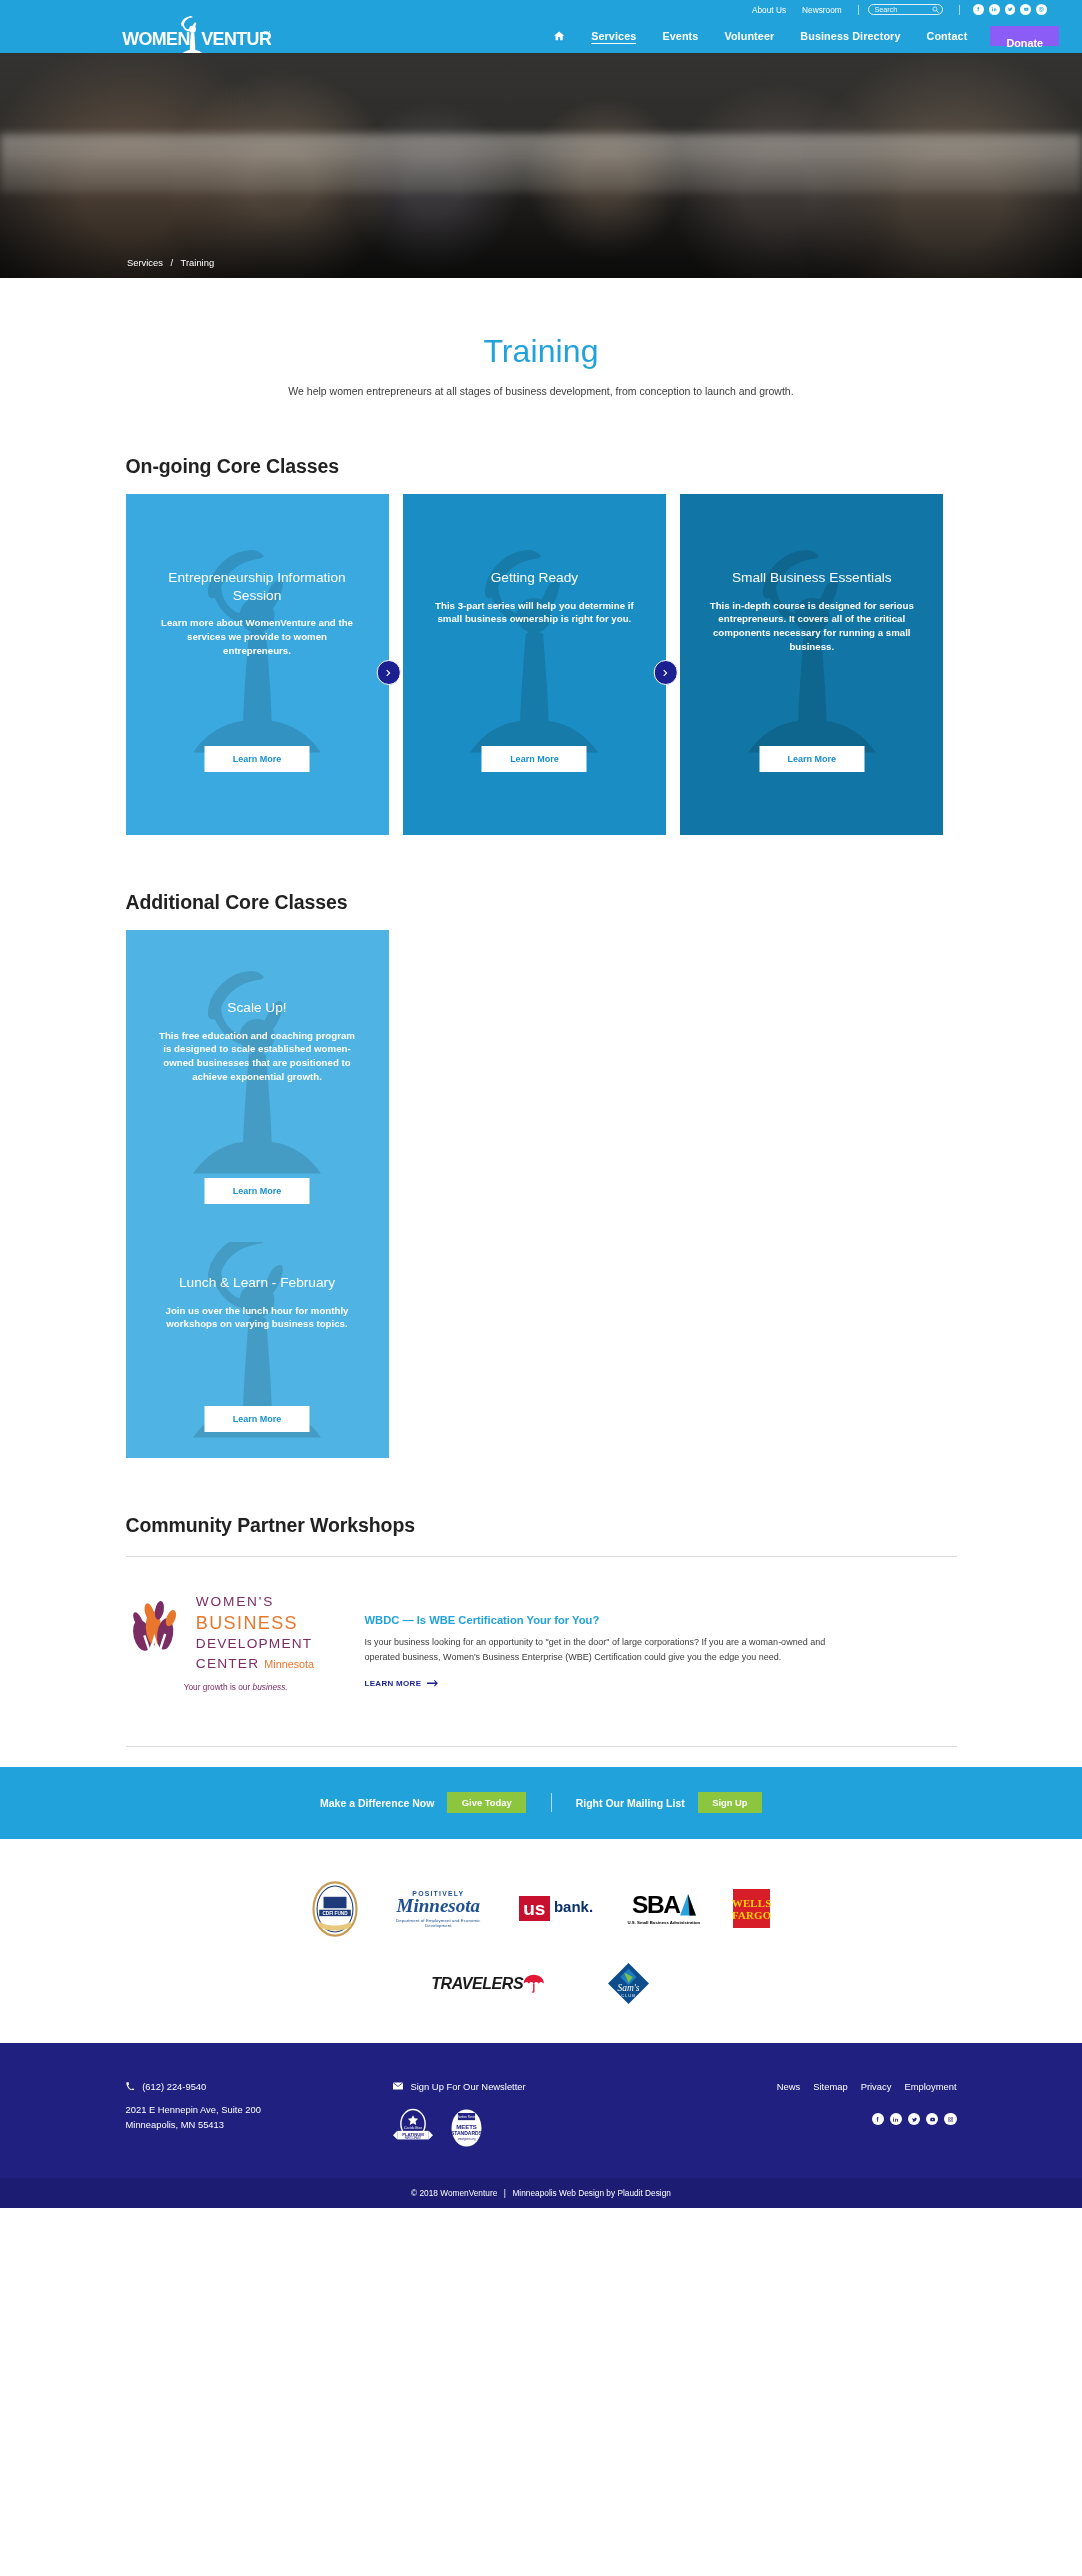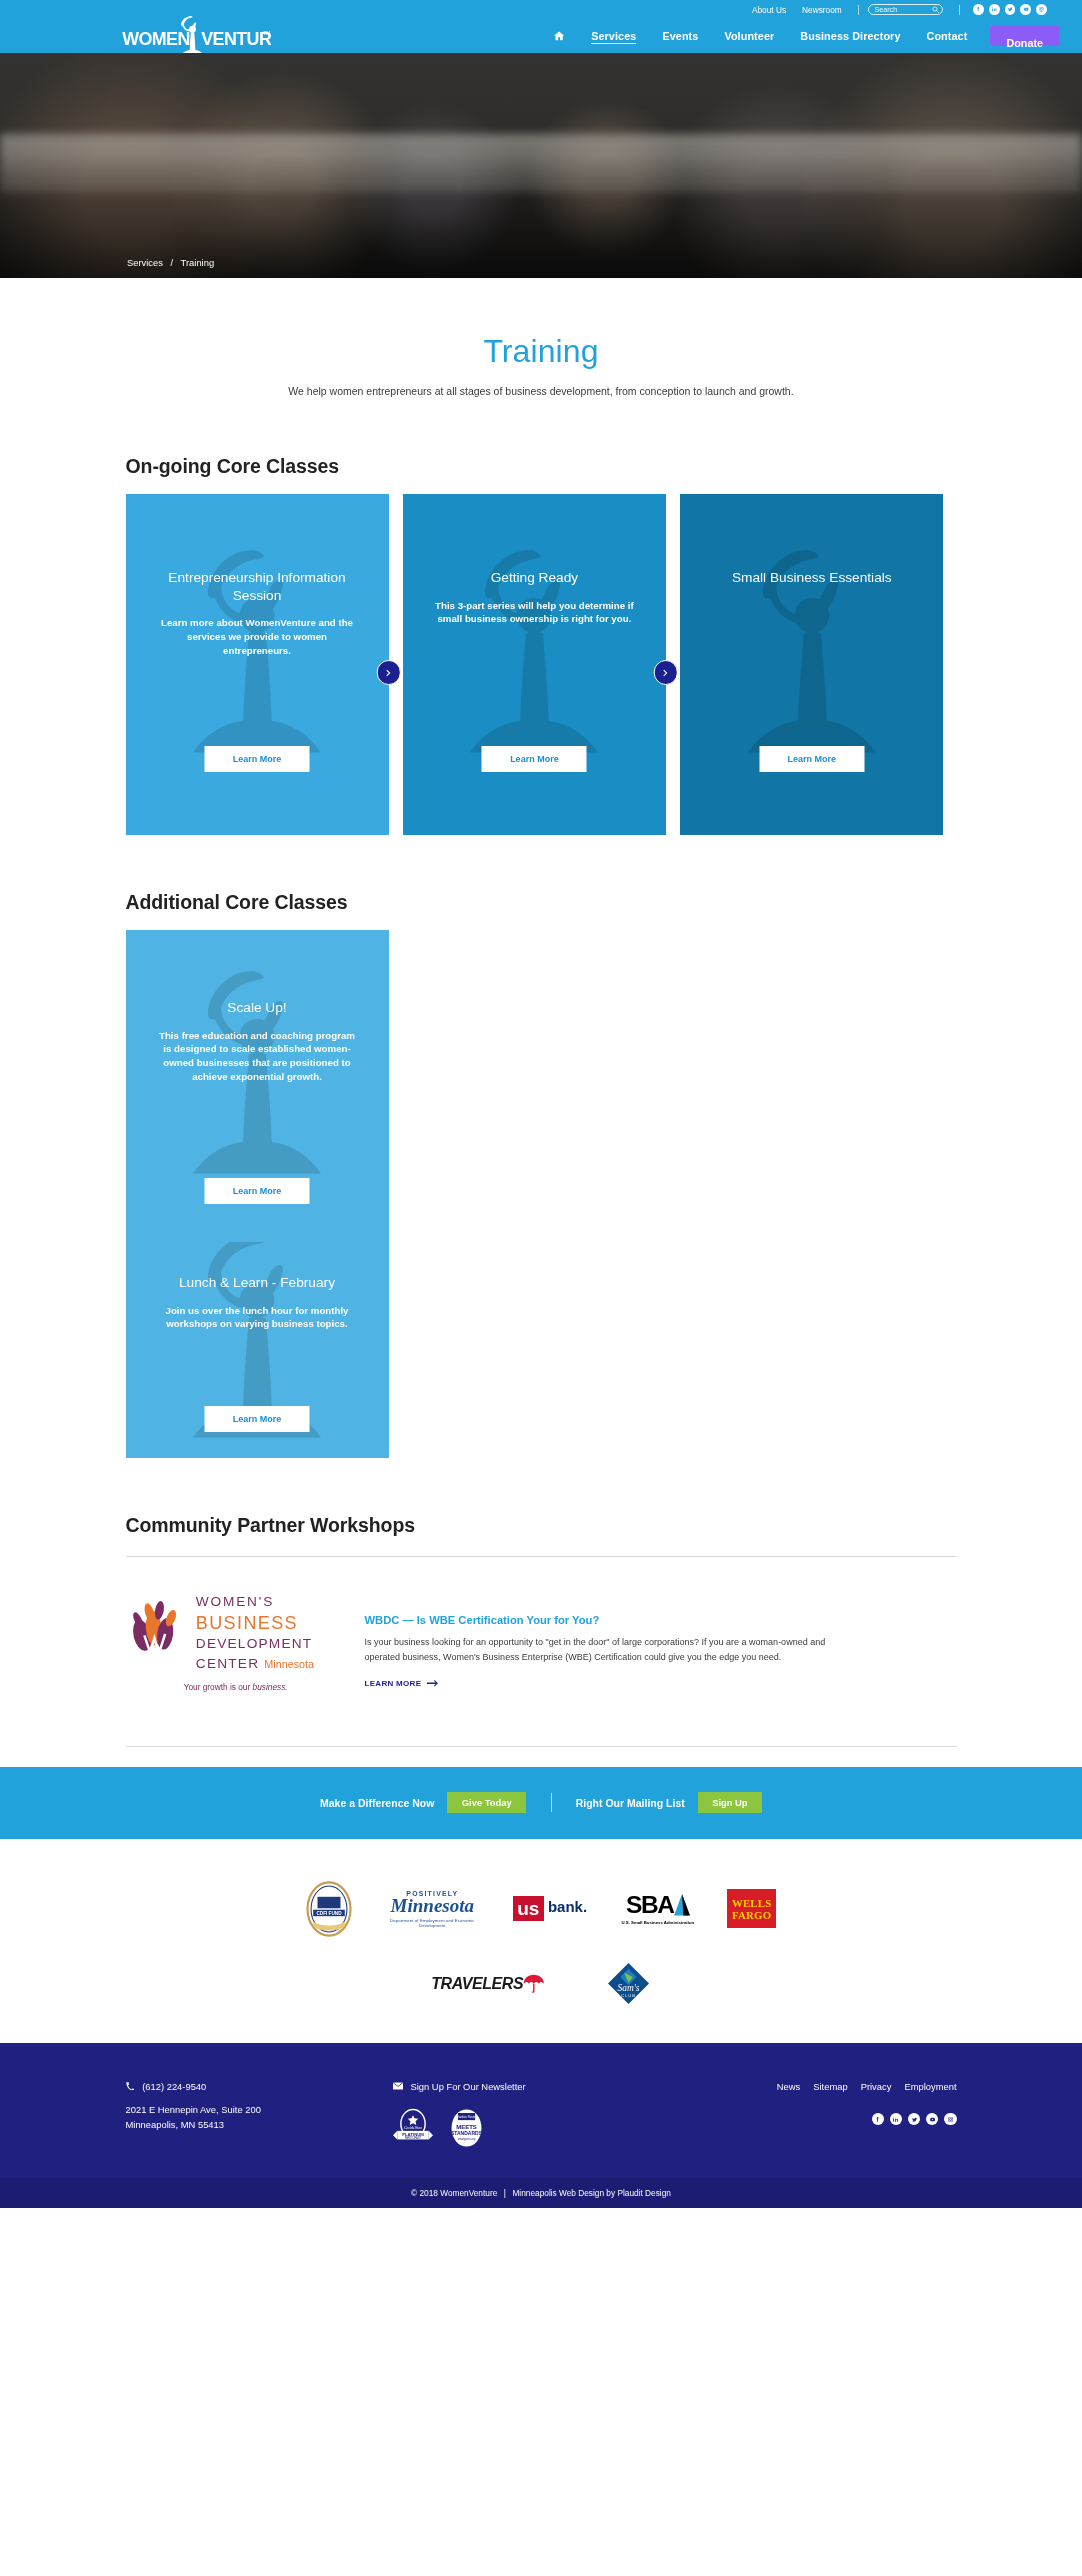--- a/index.html
+++ b/index.html
@@ -300,21 +300,21 @@
   .sponsors {
     background: #fff;
     padding: 42px 0 29px;
     display: flex; flex-direction: column; align-items: center; gap: 24.5px;
   }
   .sponsor-row { display: flex; align-items: center; justify-content: center; gap: 33px; }
 
   .sp { display: flex; align-items: center; justify-content: center; }
   .sp-cdfi { width: 46px; height: 56px; }
   .sp-mn { width: 95px; }
-  .sp-wf { width: 49px; height: 39px; background: #d71e28; display:flex; flex-direction:column;
+  .sp-wf { width: 37px; height: 39px; background: #d71e28; display:flex; flex-direction:column;
            align-items:center; justify-content:center; color:#ffd200; font-family:"Liberation Serif", serif;
            font-weight:700; font-size:10.8px; line-height:1.12; letter-spacing:0.2px;}
   .sp-travelers { display:flex; align-items:flex-end; gap:0; }
   .sp-tv-text { font-size: 16px; font-weight: 700; font-style: italic; color: #1a1a1a; letter-spacing: -0.4px; }
   .sp-sams { width: 45px; height: 45px; }
 
   .mn-pos { font-size: 6.9px; letter-spacing: 1.2px; color: #1d4f91; text-align: center; font-weight:700;}
   .mn-name { font-size: 19px; font-style: italic; font-weight: 700; color: #1d4f91;
              text-align:center; font-family:"Liberation Serif", serif; line-height:1; margin-top:-1.4px;}
   .mn-sub { font-size: 4.3px; color: #1d4f91; text-align: center; margin-top: 2.9px; letter-spacing:0.1px;}
@@ -498,20 +498,21 @@
                 <path d="M118 20c-20 2-38 18-45 38-3 10-3 17 1 19 5 2 9-2 12-11 6-20 24-33 45-36 9-1 9-4 2-8-5-3-10-3-15-2z"></path>
                 <path d="M74 57c0 11 7 28 17 38 14 14 31 17 45 7 11-7 21-21 24-35 3-10 0-14-7-10-4 2-7 7-10 14-7 17-21 28-35 24-10-3-21-17-21-31 0-10-4-14-8-14-3 0-5 3-5 7z"></path>
                 <circle cx="130" cy="98" r="21"></circle>
                 <path d="M120 120c-3 42-7 84-7 126h35c0-42-4-84-7-126-7-4-14-4-21 0z"></path>
                 <path d="M112 225c-24 3-45 17-59 38h154c-14-21-35-35-59-38-11-3-25-3-36 0z"></path>
               </g>
             </svg>
         </div>
         <div class="card-inner">
           <div class="card-title">Small Business Essentials</div>
+          <div class="card-desc">This in-depth course is designed for serious entrepreneurs. It covers all of the critical components necessary for running a small business.</div>
         </div>
         <a href="#" class="learn-btn">Learn More</a>
       </div>
 
       <div class="arrow-btn arrow-1">
         <svg viewBox="0 0 12 12">
             <path d="M3.5 1 8.5 6l-5 5-1.2-1.2L6.1 6 2.3 2.2z"></path>
           </svg>
       </div>
       <div class="arrow-btn arrow-2">

